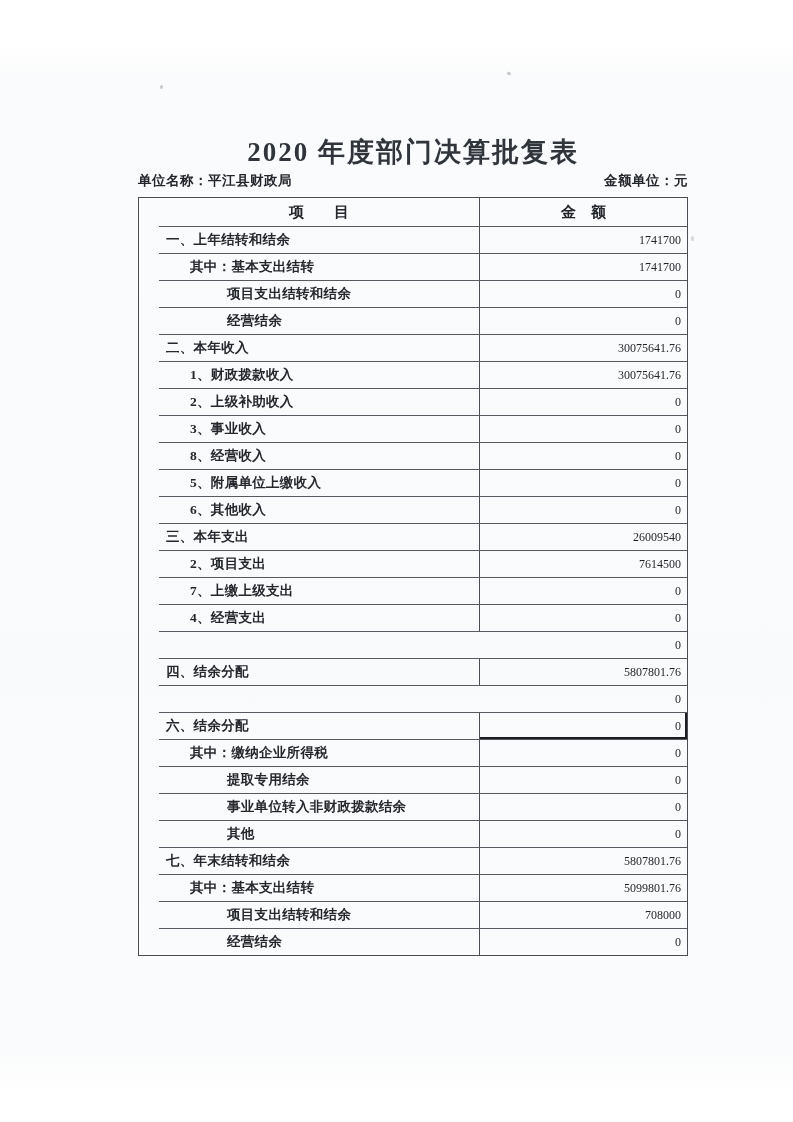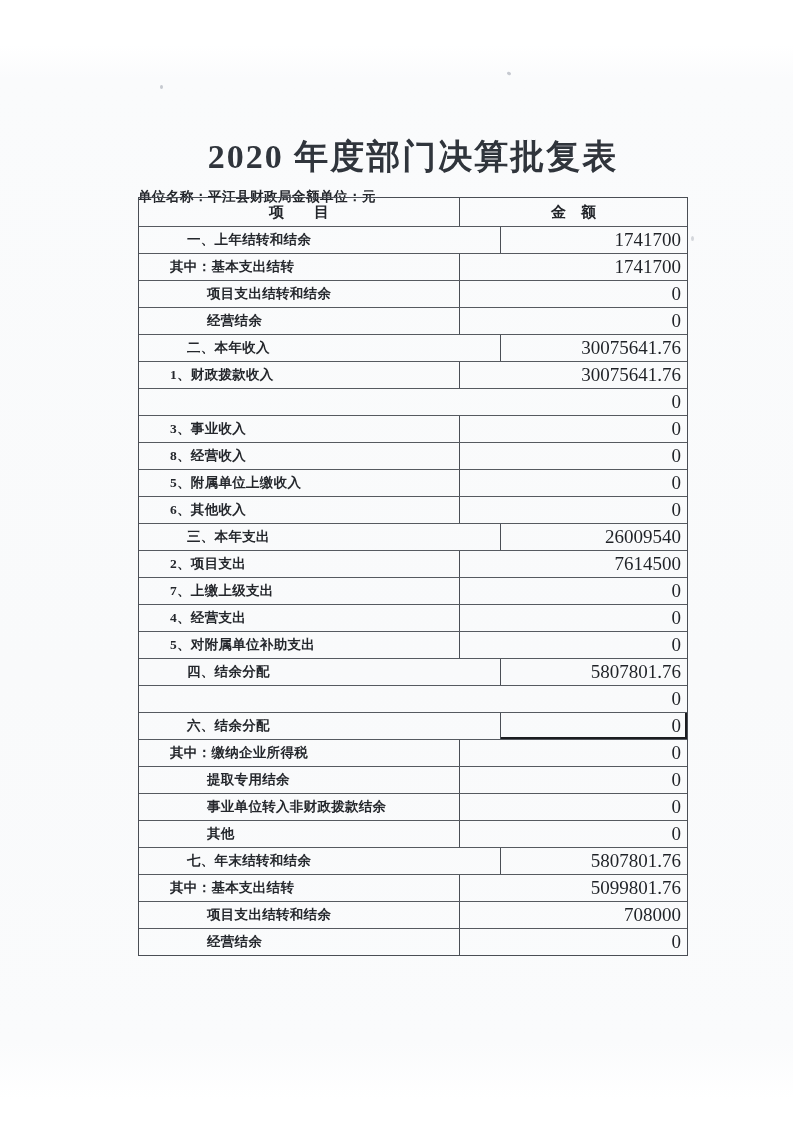--- a/index.html
+++ b/index.html
@@ -12,39 +12,40 @@
   }
   .sheet{
     position:absolute;inset:0;
     background:
       linear-gradient(180deg,#ffffff 0%,#ffffff 4%,#fafbfc 7%,#f9fafb 60%,#fafbfc 93%,#ffffff 98%);
   }
   .page-title{
     position:absolute;
     left:138px;width:550px;top:134px;
     text-align:center;
-    font-size:34px;
+    font-size:27px;
     font-weight:700;
     letter-spacing:2px;
     color:#30353c;
     margin:0;
   }
   .meta-row{
     position:absolute;
-    left:138px;width:550px;top:188px;
-    display:flex;align-items:baseline;
+    left:138px;width:550px;top:172px;
+    display:flex;justify-content:space-between;align-items:baseline;
     font-size:13.5px;font-weight:700;color:#23262b;
     letter-spacing:0.5px;
   }
   .acct-table{
     position:absolute;
     left:138px;top:197px;width:550px;
     border:1px solid #4a4e55;
     background:transparent;
     box-sizing:border-box;
+    padding-left:20px;
   }
   .thead{
     display:flex;height:28px;
     font-size:15px;font-weight:700;color:#23262b;
   }
   .thead .cell{display:flex;align-items:center;justify-content:center;}
   .cell.label-col{
     width:321px;box-sizing:border-box;
     border-right:1px solid #4a4e55;
   }
@@ -52,27 +53,27 @@
   .trow{
     display:flex;height:26px;
     border-top:1px solid #565a60;
   }
   .trow .cell{display:flex;align-items:center;box-sizing:border-box;}
   .trow .label{
     font-size:13.5px;font-weight:700;color:#24272c;
     letter-spacing:0.3px;
     white-space:nowrap;overflow:hidden;
   }
-  .trow.indent-0 .label{padding-left:7px;margin-left:41px;}
+  .trow.indent-0 .label{padding-left:7px;}
   .trow.indent-1 .label{padding-left:31px;}
   .trow.indent-2 .label{padding-left:68px;}
   .trow .amount{
     justify-content:flex-end;
     padding-right:6px;
-    font-size:19px;font-weight:400;color:#1f2227;
+    font-size:12px;font-weight:400;color:#1f2227;
   }
   .trow.hl .amount{
     box-shadow:inset -2px -2px 0 0 #1b1d20;
   }
   .speck{position:absolute;background:#9aa0ab;border-radius:50%;opacity:.55;}
   .speck.s1{left:507px;top:72px;width:4px;height:3px;transform:rotate(20deg);}
   .speck.s2{left:160px;top:85px;width:3px;height:4px;}
   .speck.s3{left:691px;top:236px;width:3px;height:5px;opacity:.4;}
 </style>
 </head>
@@ -114,20 +115,21 @@
         </div>
         <div class="trow indent-0">
           <div class="cell label-col label">二、本年收入</div>
           <div class="cell amount-col amount">30075641.76</div>
         </div>
         <div class="trow indent-1">
           <div class="cell label-col label">1、财政拨款收入</div>
           <div class="cell amount-col amount">30075641.76</div>
         </div>
         <div class="trow indent-1">
+          <div class="cell label-col label">2、上级补助收入</div>
           <div class="cell amount-col amount">0</div>
         </div>
         <div class="trow indent-1">
           <div class="cell label-col label">3、事业收入</div>
           <div class="cell amount-col amount">0</div>
         </div>
         <div class="trow indent-1">
           <div class="cell label-col label">8、经营收入</div>
           <div class="cell amount-col amount">0</div>
         </div>
@@ -149,21 +151,20 @@
         </div>
         <div class="trow indent-1">
           <div class="cell label-col label">7、上缴上级支出</div>
           <div class="cell amount-col amount">0</div>
         </div>
         <div class="trow indent-1">
           <div class="cell label-col label">4、经营支出</div>
           <div class="cell amount-col amount">0</div>
         </div>
         <div class="trow indent-1">
-          <div class="cell label-col label">5、对附属单位补助支出</div>
           <div class="cell amount-col amount">0</div>
         </div>
         <div class="trow indent-0">
           <div class="cell label-col label">四、结余分配</div>
           <div class="cell amount-col amount">5807801.76</div>
         </div>
         <div class="trow indent-0">
           <div class="cell amount-col amount">0</div>
         </div>
         <div class="trow indent-0 hl">

